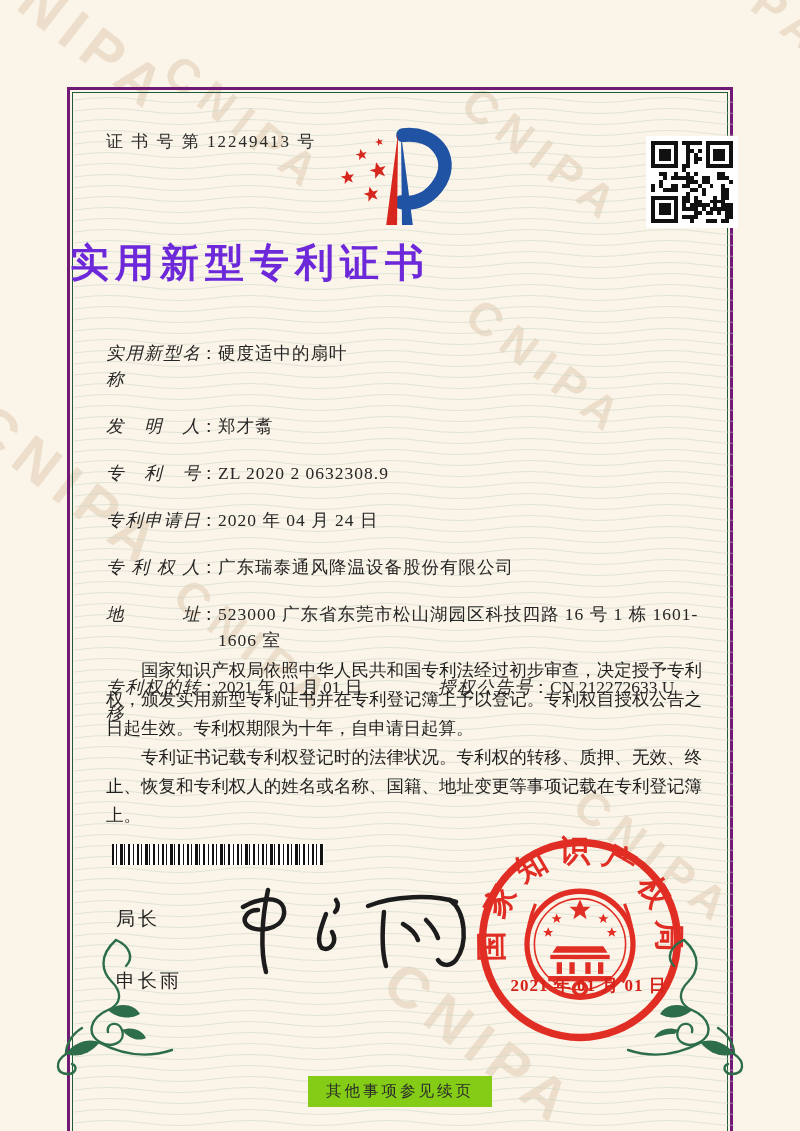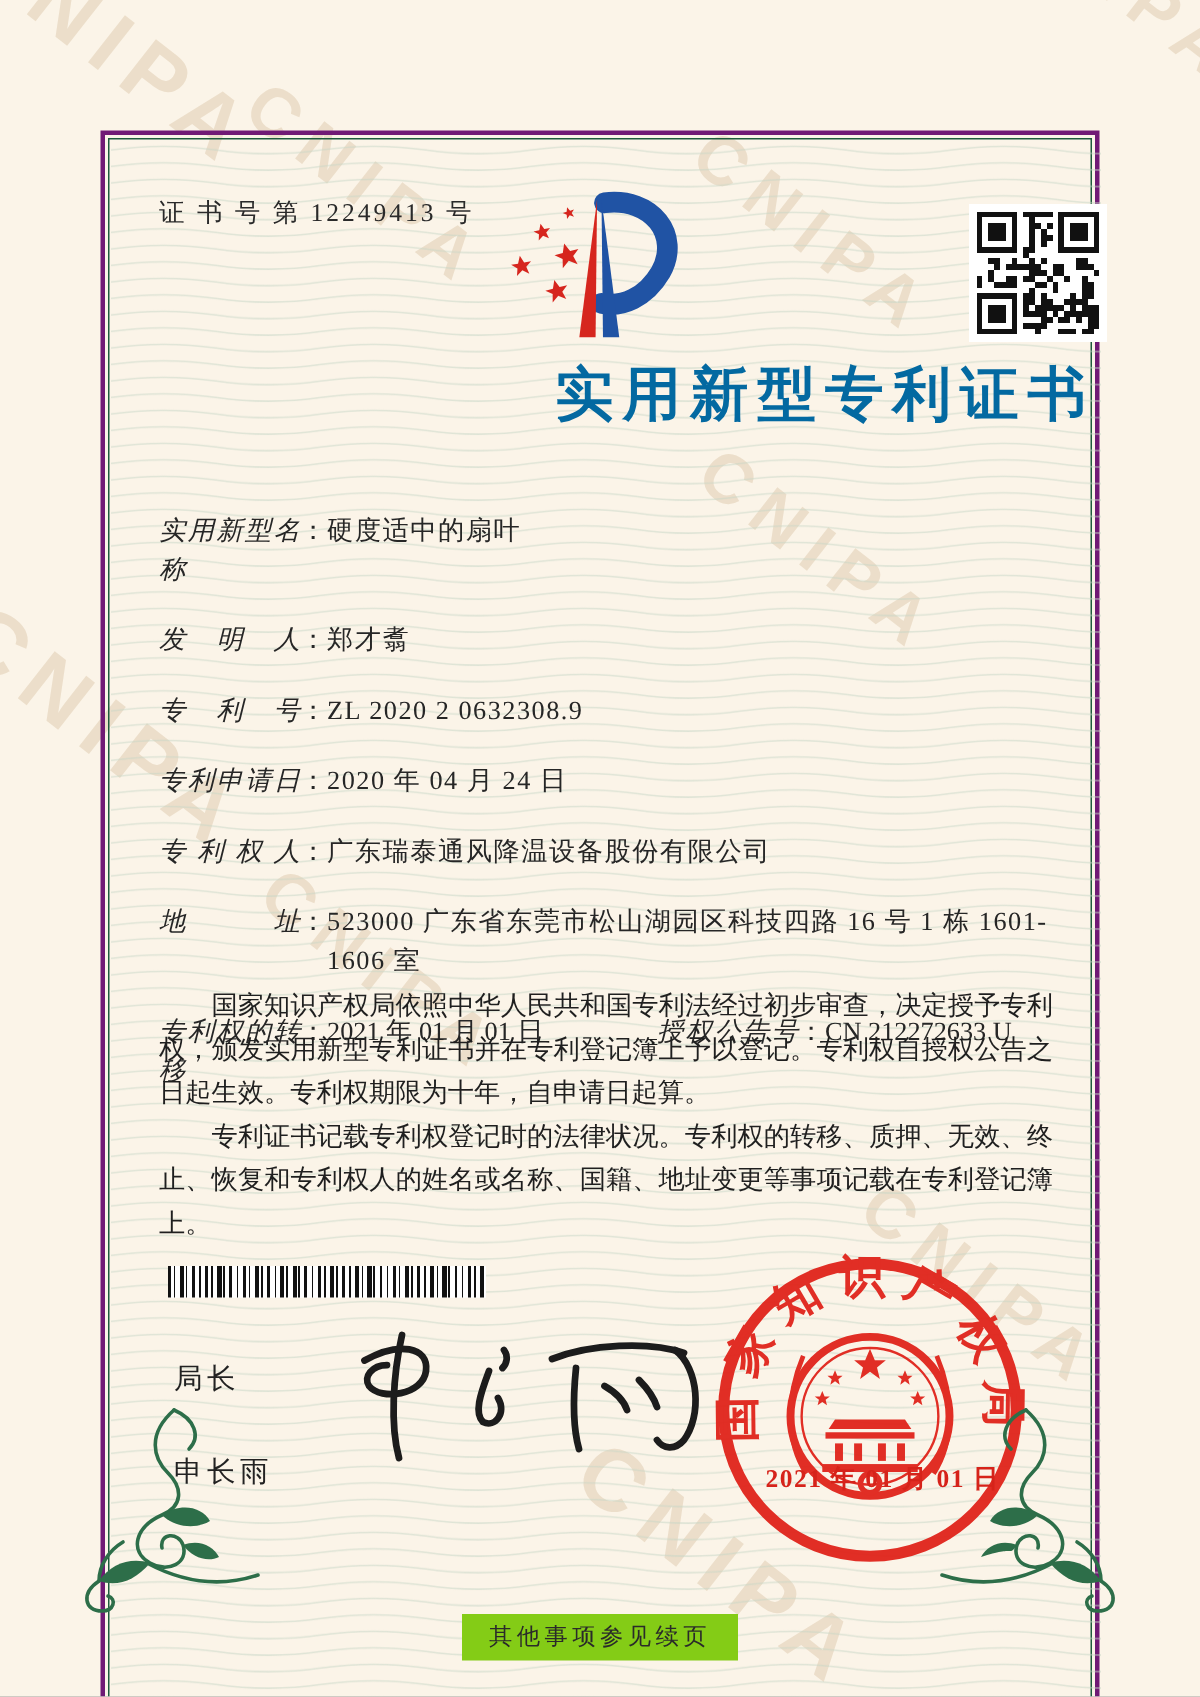--- a/index.html
+++ b/index.html
@@ -28,22 +28,22 @@
     position:absolute; left:36px; top:40px; font-size:17px;
     letter-spacing:2px; color:#2a2a2a;
   }
   .logo { position:absolute; left:262px; top:34px; width:138px; height:116px; }
   .qr {
     position:absolute; left:576px; top:46px; width:92px; height:92px;
     background:#fff; padding:5px;
   }
   .qr svg { width:100%; height:100%; shape-rendering:crispEdges; }
   .title {
-    position:absolute; left:0; top:146px; width:100%; text-align:right;
-    font-size:39px; font-weight:bold; letter-spacing:6px; color:#0369a1;
+    position:absolute; left:0; top:146px; width:100%; text-align:left;
+    font-size:39px; font-weight:bold; letter-spacing:6px; color:#6d28d9;
   }
   
   .fields { position:absolute; left:36px; right:28px; top:250px; font-size:17.5px; color:#262626; }
   .frow { display:flex; margin-bottom:21px; line-height:26px; }
   .flabel {
     display:inline-block; width:94px; text-align:justify; text-align-last:justify;
     flex:0 0 94px;
     font-style:italic;
   }
   .fcolon { flex:0 0 18px; }

